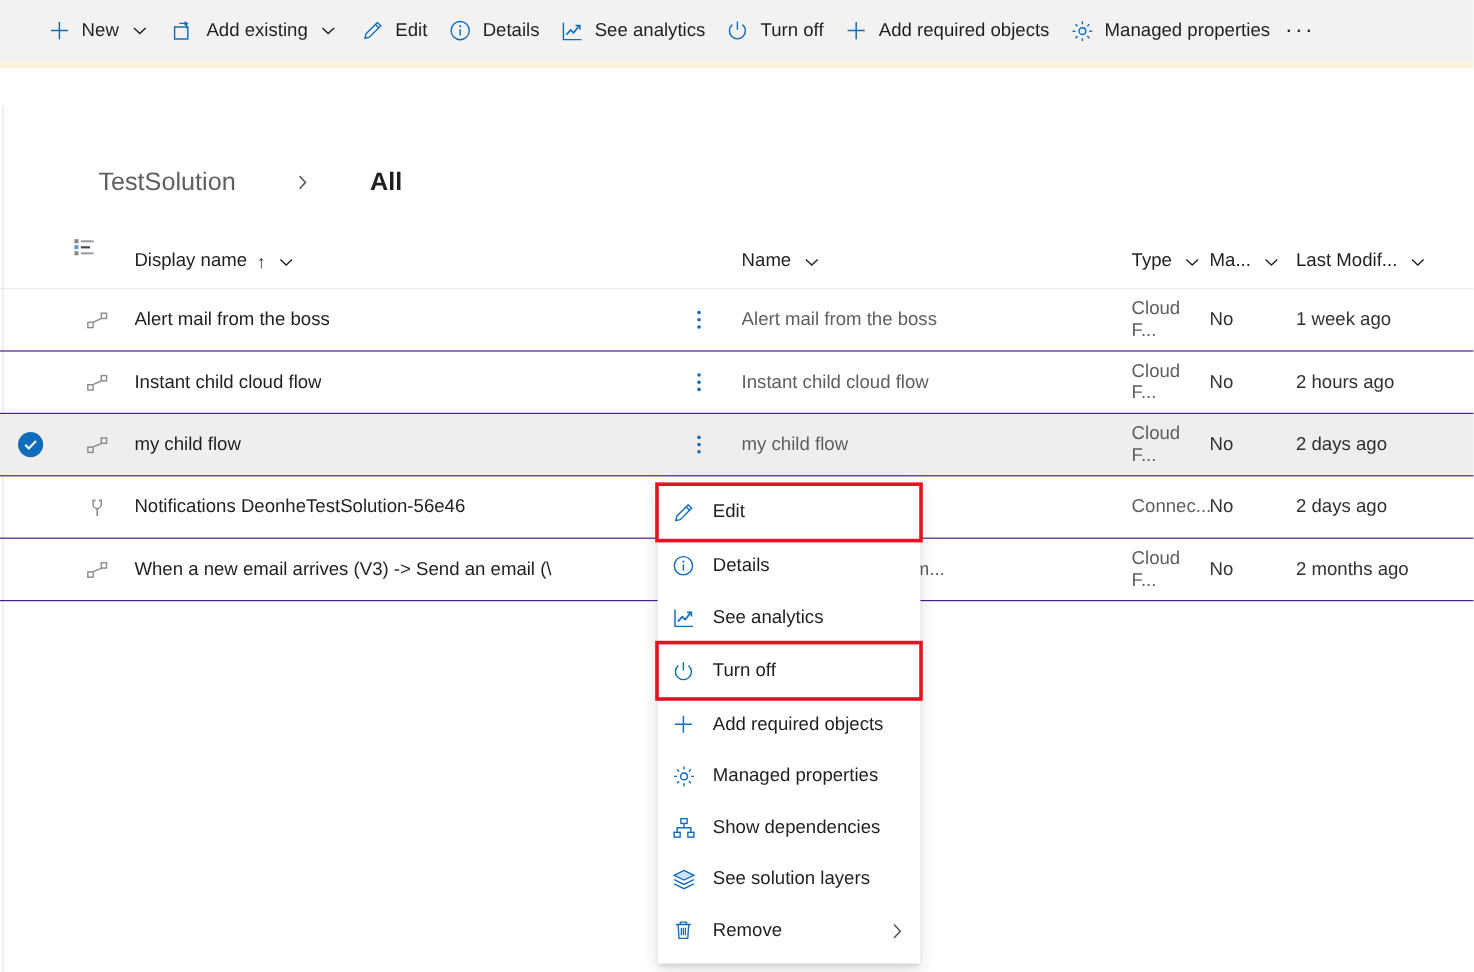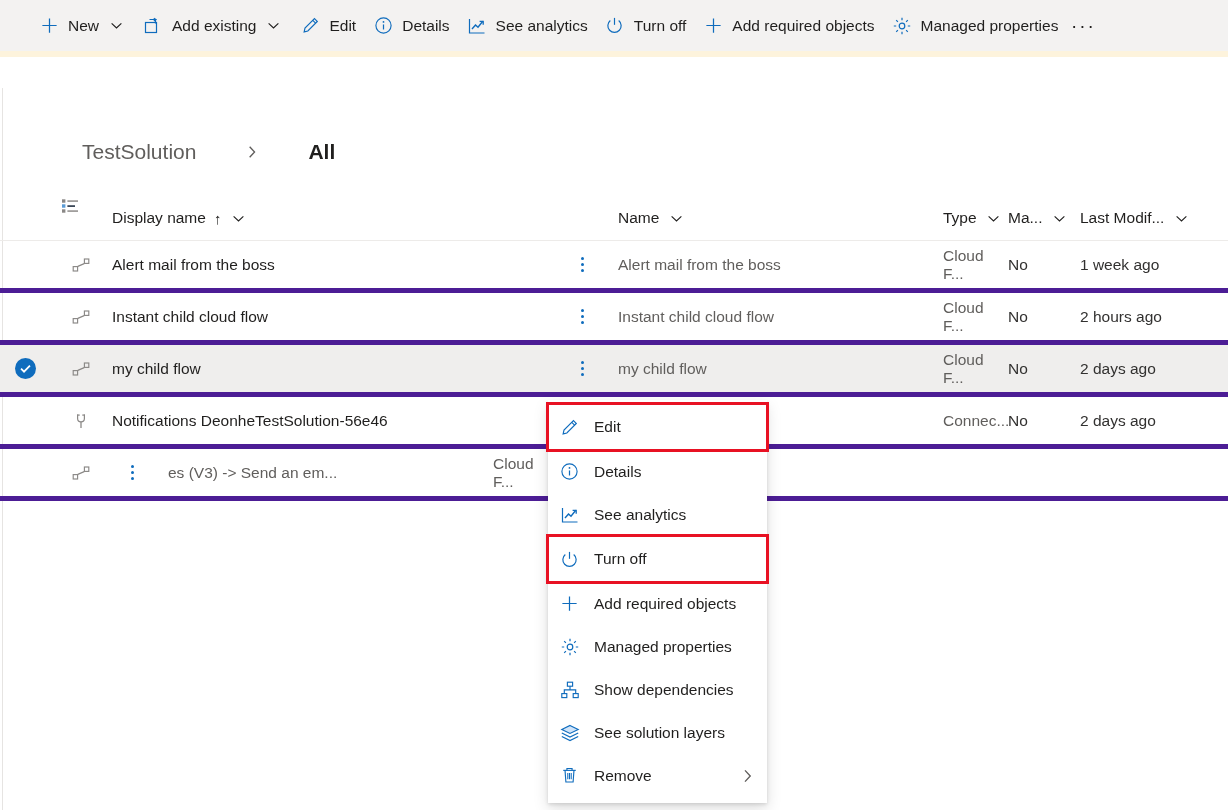--- a/index.html
+++ b/index.html
@@ -102,21 +102,21 @@
   .c-name  { width: 325px; flex: none; display: flex; align-items: center; padding-right: 10px; margin-left: 16px; }
   .c-type  { width: 65px; flex: none; display: flex; align-items: center; }
   .c-man   { width: 72px; flex: none; display: flex; align-items: center; }
   .c-mod   { width: 150px; flex: none; display: flex; align-items: center; }
 
   .hdr .c-icon { justify-content: flex-start; padding-left: 10px; }
 
   .row {
     display: flex; align-items: center;
     height: 52px;
-    border-bottom: 5px solid #4c1d95;
+    border-bottom: 1px solid #4c1d95;
     font-size: 15.5px;
     cursor: pointer;
     position: relative;
   }
   .row.selected { background: #efeeed; }
   .row .disp-text { color: #201f1e; overflow: hidden; text-overflow: ellipsis; white-space: nowrap; }
   .row .name-text { color: #605e5c; overflow: hidden; text-overflow: ellipsis; white-space: nowrap; }
   .row .type-text { color: #605e5c; }
   .row .man-text  { color: #323130; }
   .row .mod-text  { color: #323130; }
@@ -498,20 +498,23 @@
       <div class="c-check"></div>
       <div class="c-icon">
         <span>
           <svg class="flowicon" width="20" height="20" viewBox="0 0 20 20">
             <rect x="2.2" y="11.6" width="4.4" height="4.4" stroke="#8a8886" stroke-width="1.15" fill="none"></rect>
             <rect x="13.4" y="4" width="4.4" height="4.4" stroke="#8a8886" stroke-width="1.15" fill="none"></rect>
             <path d="M6.8 11.4L13.2 8.6" stroke="#8a8886" stroke-width="1.15" fill="none"></path>
           </svg>
         </span>
       </div>
+      <div class="c-disp">
+        <span class="disp-text">When a new email arrives (V3) -&gt; Send an email (\</span>
+      </div>
       <div class="c-kebab">
         <span class="kebab">
             <i></i>
             <i></i>
             <i></i>
           </span>
       </div>
       <div class="c-name">
         <span class="name-text">es (V3) -&gt; Send an em...</span>
       </div>

